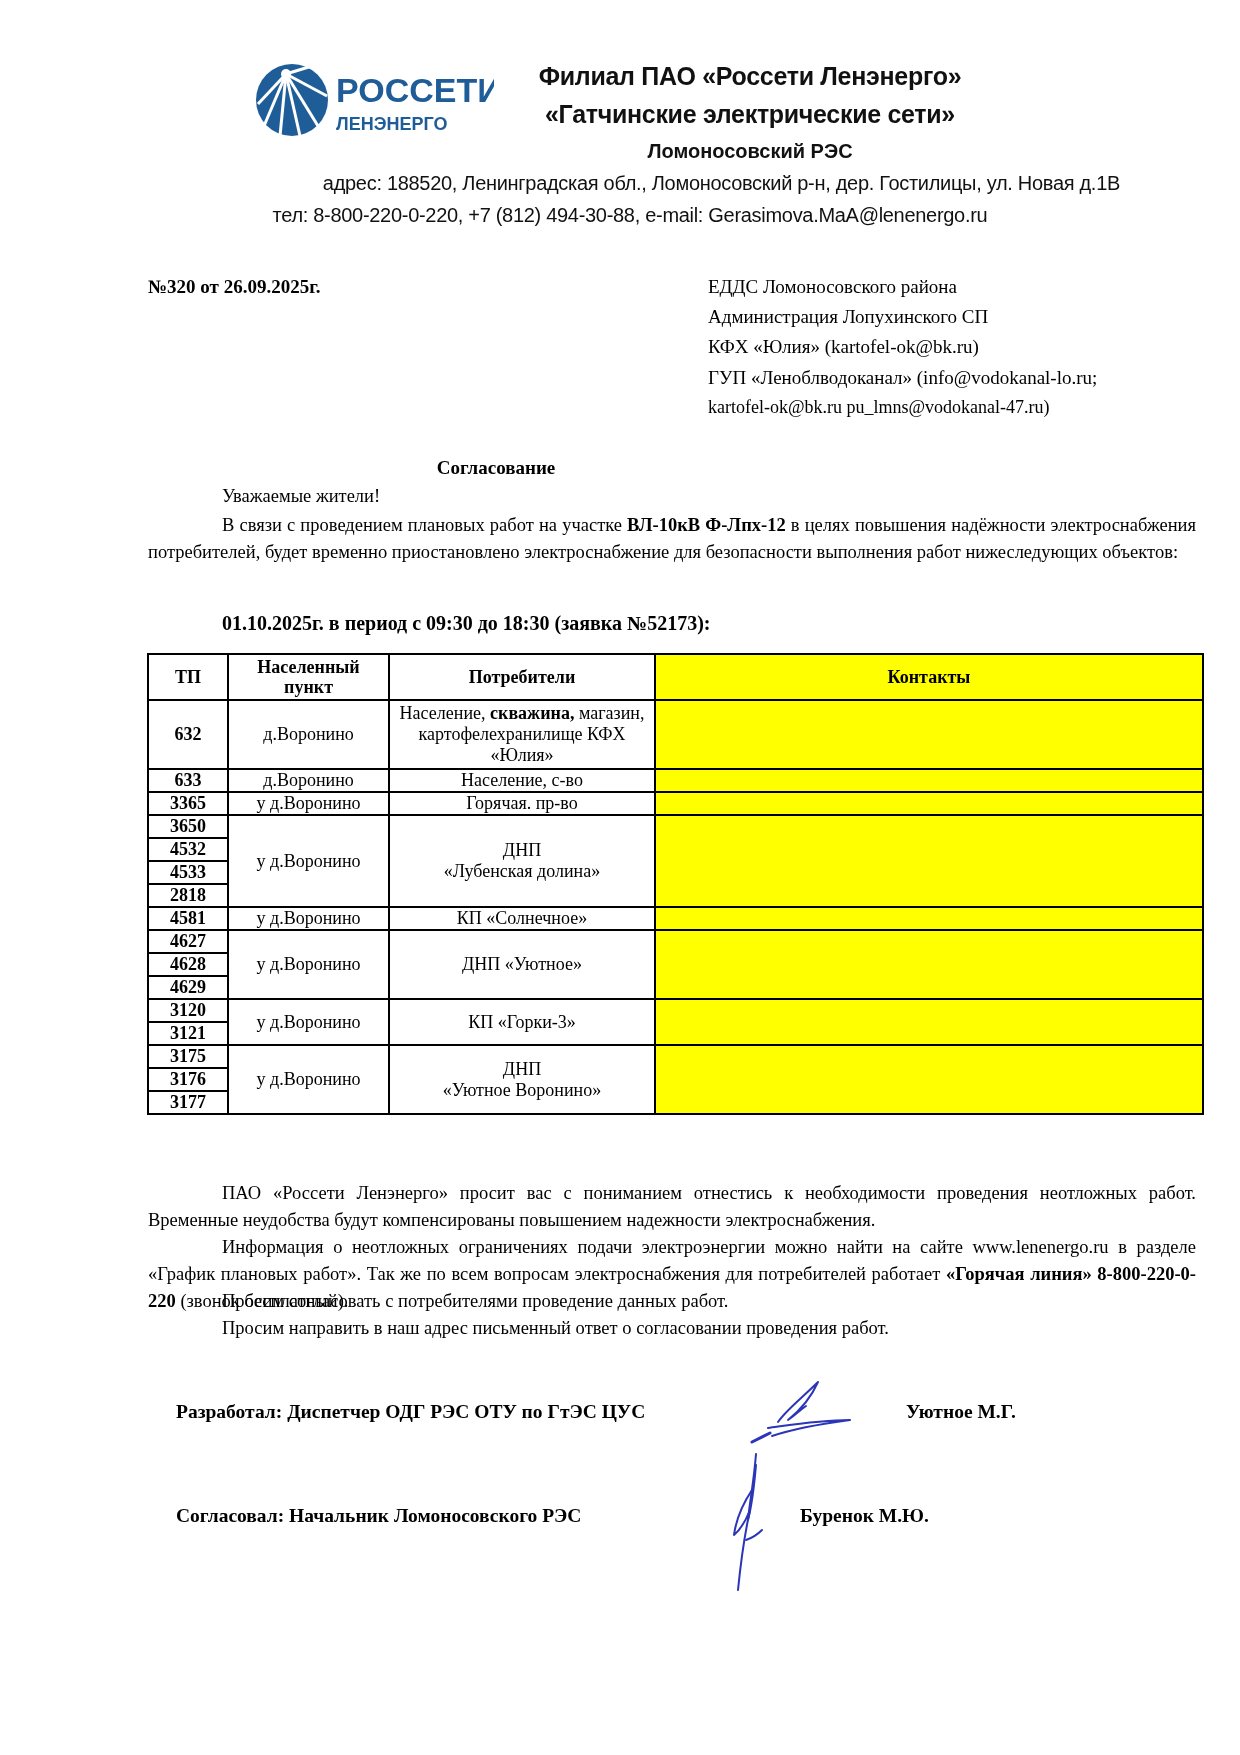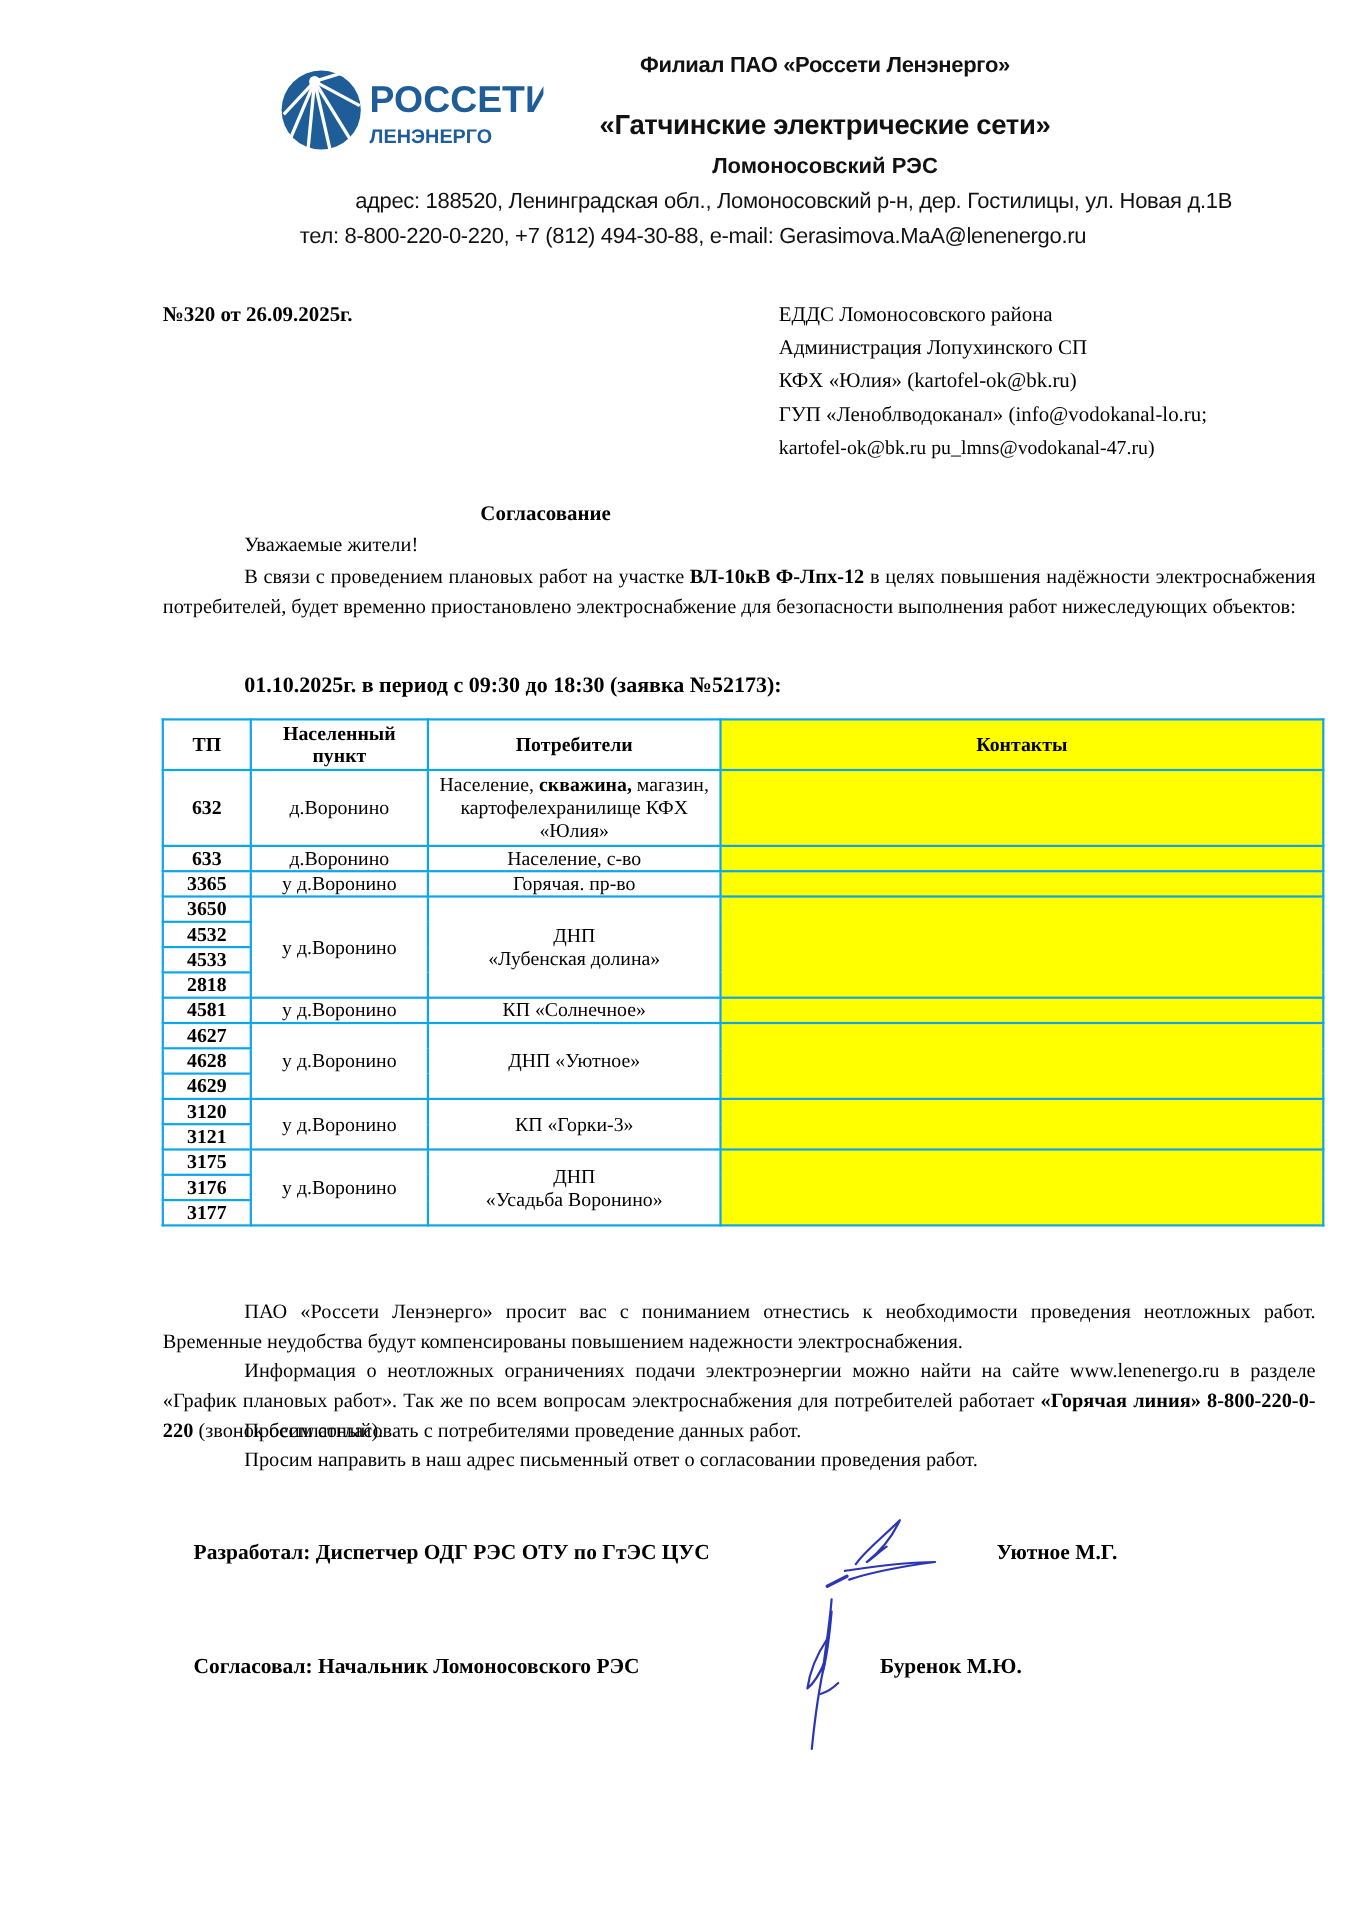--- a/index.html
+++ b/index.html
@@ -4,21 +4,21 @@
 <style>
   html, body { margin: 0; padding: 0; background: #ffffff; }
   body { width: 1240px; height: 1755px; position: relative; overflow: hidden; color: #000; }
   .abs { position: absolute; }
   .sans { font-family: "Liberation Sans", "DejaVu Sans", sans-serif; }
   .serif { font-family: "Liberation Serif", "DejaVu Serif", serif; }
 
   
   #logo { left: 254px; top: 60px; width: 240px; height: 80px; }
   .hdr-line { left: 470px; width: 560px; text-align: center; font-weight: bold; color: #111; }
-  #hdr1 { top: 48px; font-size: 20px; letter-spacing: -0.3px; }
+  #hdr1 { top: 62px; font-size: 25px; letter-spacing: -0.3px; }
   #hdr2 { top: 100px; font-size: 25px; letter-spacing: -0.3px; }
   #hdr3 { top: 140px; font-size: 20px; left: 560px; width: 380px; }
   .addr { left: 140px; width: 980px; text-align: center; font-size: 20px; letter-spacing: -0.3px; color: #111; }
   #addr1 { top: 172px; text-align: right; }
   #addr2 { top: 204px; }
 
   
   #ref { left: 148px; top: 276px; font-size: 19px; font-weight: bold; }
   .rcp { left: 708px; font-size: 19px; white-space: nowrap; }
   #rcp0 { top: 276px; } #rcp1 { top: 306px; } #rcp2 { top: 336px; } #rcp3 { top: 367px; }
@@ -27,21 +27,21 @@
   
   #title { left: 0; width: 992px; text-align: center; top: 457px; font-size: 19px; font-weight: bold; }
   .para { left: 148px; width: 1048px; font-size: 18.5px; line-height: 27px; text-align: justify; }
   .ind { text-indent: 74px; }
   #greet { left: 222px; top: 486px; font-size: 18.5px; }
   #p1 { top: 512px; }
   #period { left: 222px; top: 612px; font-size: 20px; font-weight: bold; }
 
   
   #tbl { left: 147px; top: 653px; border-collapse: collapse; font-size: 18px; }
-  #tbl td, #tbl th { border: 2px solid #0ea5e9; padding: 0 4px; text-align: center; vertical-align: middle; line-height: 21px; }
+  #tbl td, #tbl th { border: 2px solid #000000; padding: 0 4px; text-align: center; vertical-align: middle; line-height: 21px; }
   #tbl th { font-weight: bold; height: 44px; }
   #tbl .tp { font-weight: bold; width: 70px; height: 21px; }
   #tbl .loc { width: 151px; }
   #tbl .cons { width: 256px; }
   #tbl .ct { width: 538px; background: #ffff00; }
   #tbl .hcell { line-height: 20px; }
 
   
   #p2 { top: 1180px; }
   #p3 { top: 1234px; }
@@ -167,21 +167,21 @@
     <td class="cons" rowspan="2">КП «Горки-3»</td>
     <td class="ct" rowspan="2"></td>
   </tr>
   <tr>
         <td class="tp">3121</td>
       </tr>
 
   <tr>
     <td class="tp">3175</td>
     <td class="loc" rowspan="3">у д.Воронино</td>
-    <td class="cons" rowspan="3"><span>ДНП</span><br><span>«Усадьба Воронино»</span></td>
+    <td class="cons" rowspan="3"><span>ДНП</span><br><span>«Уютное Воронино»</span></td>
     <td class="ct" rowspan="3"></td>
   </tr>
   <tr>
         <td class="tp">3176</td>
       </tr>
   <tr>
         <td class="tp">3177</td>
       </tr>
 </tbody>
   </table>

